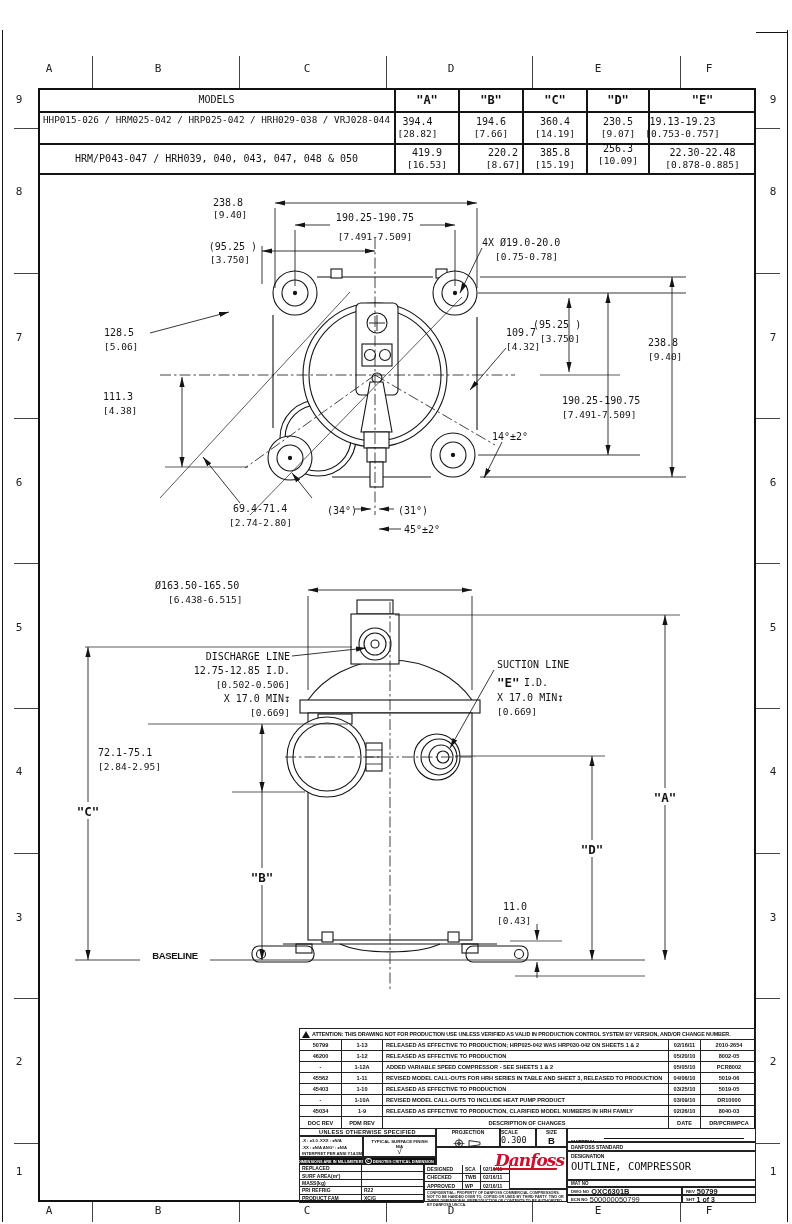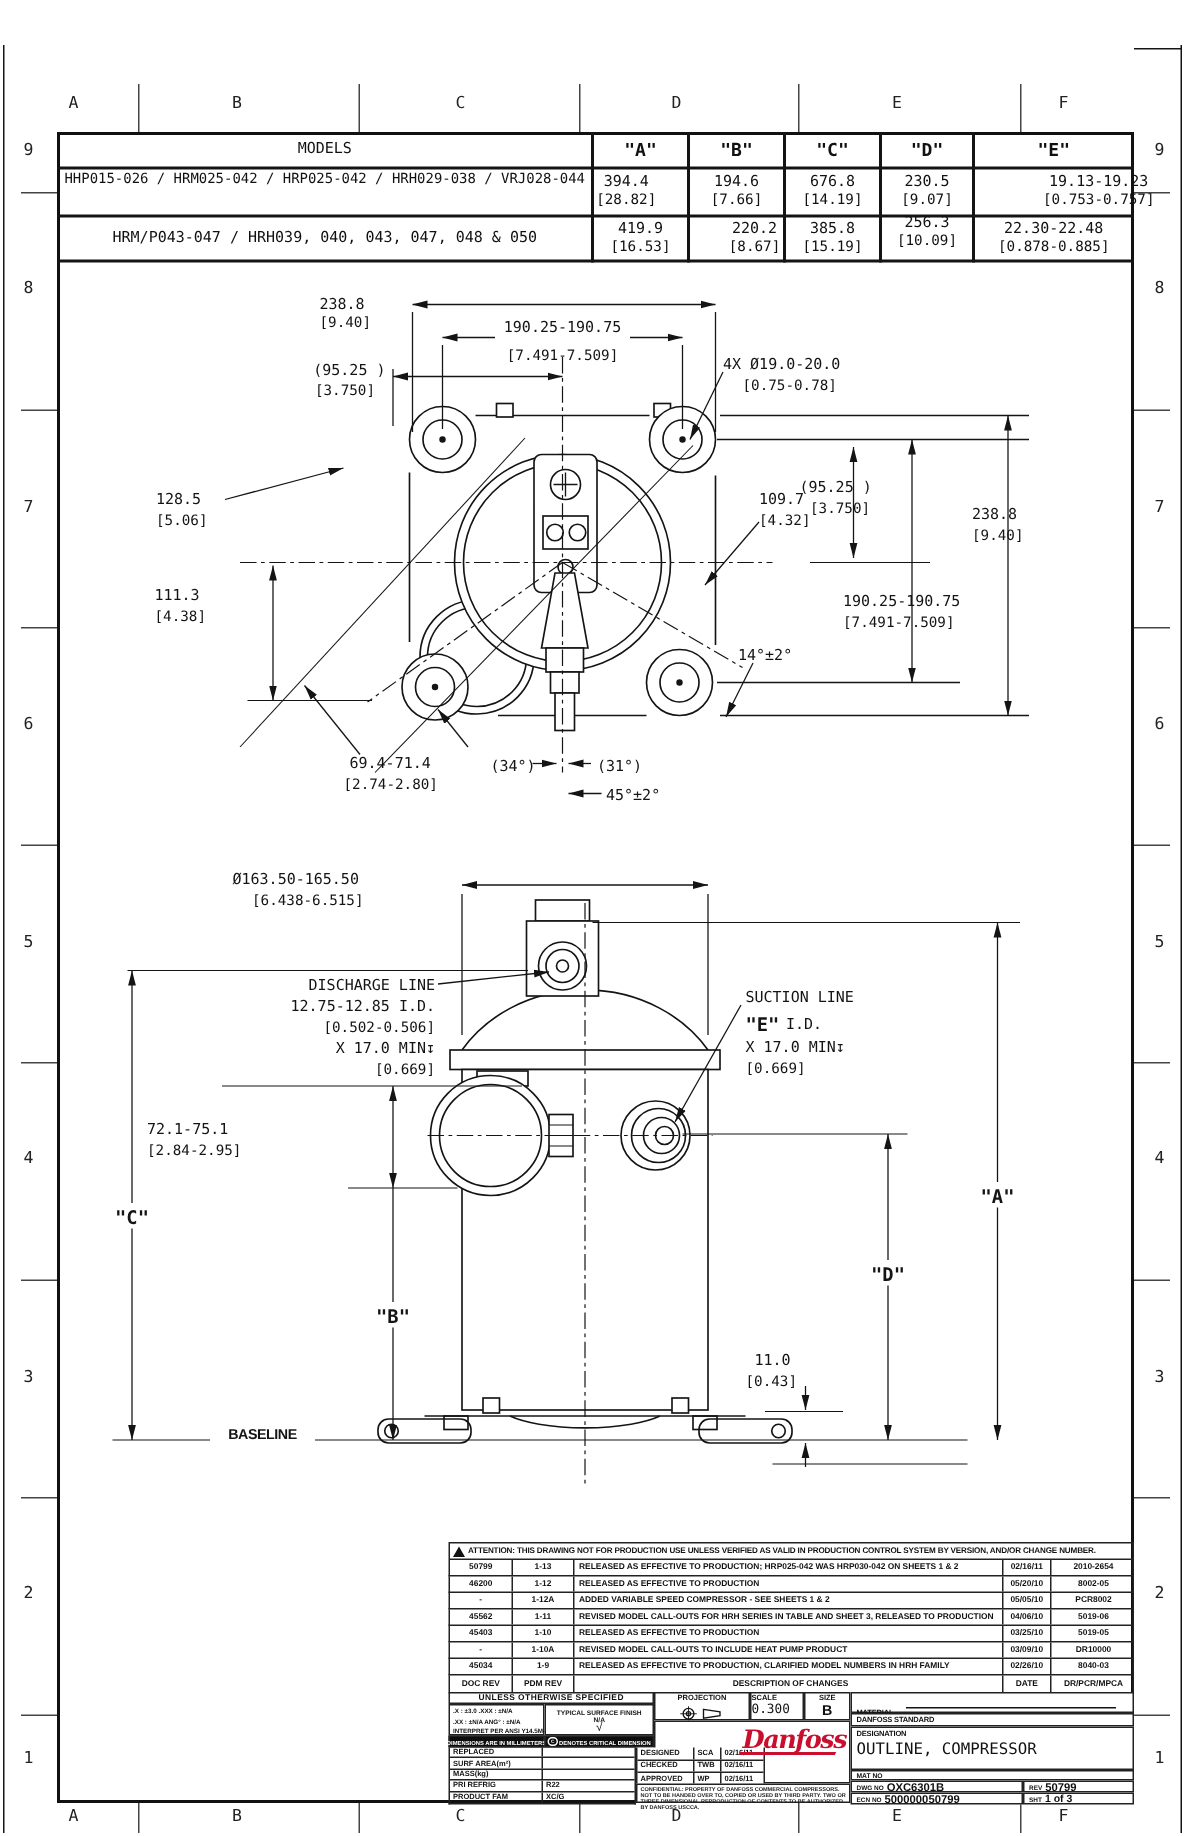--- a/index.html
+++ b/index.html
@@ -144,28 +144,28 @@
       </div>
     <div class="tc" style="left:395px;top:112px;width:45px;height:31px">
         <span class="mm">394.4</span>
         <span class="in">[28.82]</span>
       </div>
     <div class="tc" style="left:459px;top:112px;width:64px;height:31px">
         <span class="mm">194.6</span>
         <span class="in">[7.66]</span>
       </div>
     <div class="tc" style="left:523px;top:112px;width:64px;height:31px">
-        <span class="mm">676.8</span>
+        <span class="mm">360.4</span>
         <span class="in">[14.19]</span>
       </div>
     <div class="tc" style="left:587px;top:112px;width:62px;height:31px">
         <span class="mm">230.5</span>
         <span class="in">[9.07]</span>
       </div>
-    <div class="tc" style="left:679px;top:112px;width:107px;height:31px">
+    <div class="tc" style="left:629px;top:112px;width:107px;height:31px">
         <span class="mm">19.13-19.23</span>
         <span class="in">[0.753-0.757]</span>
       </div>
 
     <div class="tc" style="left:38px;top:144px;width:357px;height:30px">
         <span style="font-size:10px;white-space:nowrap">HRM/P043-047 / HRH039, 040, 043, 047, 048 &amp; 050</span>
       </div>
     <div class="tc" style="left:395px;top:144px;width:64px;height:30px">
         <span class="mm">419.9</span>
         <span class="in">[16.53]</span>
@@ -589,21 +589,21 @@
     <div class="cell" style="left:567px;top:1187px;width:115px;height:8px;display:flex;align-items:center;padding-left:3px">
       <span style="font-size:4.3px;font-weight:bold;margin-right:2px">DWG NO</span>
       <span style="font-size:7.5px;font-weight:bold">OXC6301B</span>
     </div>
     <div class="cell" style="left:682px;top:1187px;width:74px;height:8px;display:flex;align-items:center;padding-left:3px">
       <span style="font-size:4.3px;font-weight:bold;margin-right:2px">REV</span>
       <span style="font-size:7.5px;font-weight:bold">50799</span>
     </div>
     <div class="cell" style="left:567px;top:1195px;width:115px;height:8px;display:flex;align-items:center;padding-left:3px">
       <span style="font-size:4.3px;font-weight:bold;margin-right:2px">ECN NO</span>
-      <span style="font-size:7.5px;font-weight:bold">500000050799</span>
+      <span style="font-size:7.5px;font-weight:normal">500000050799</span>
     </div>
     <div class="cell" style="left:682px;top:1195px;width:74px;height:8px;display:flex;align-items:center;padding-left:3px">
       <span style="font-size:4.3px;font-weight:bold;margin-right:2px">SHT</span>
       <span style="font-size:7px;font-weight:bold">1 of 3</span>
     </div>
   </div>
 
 </div>
 
 </body></html>

